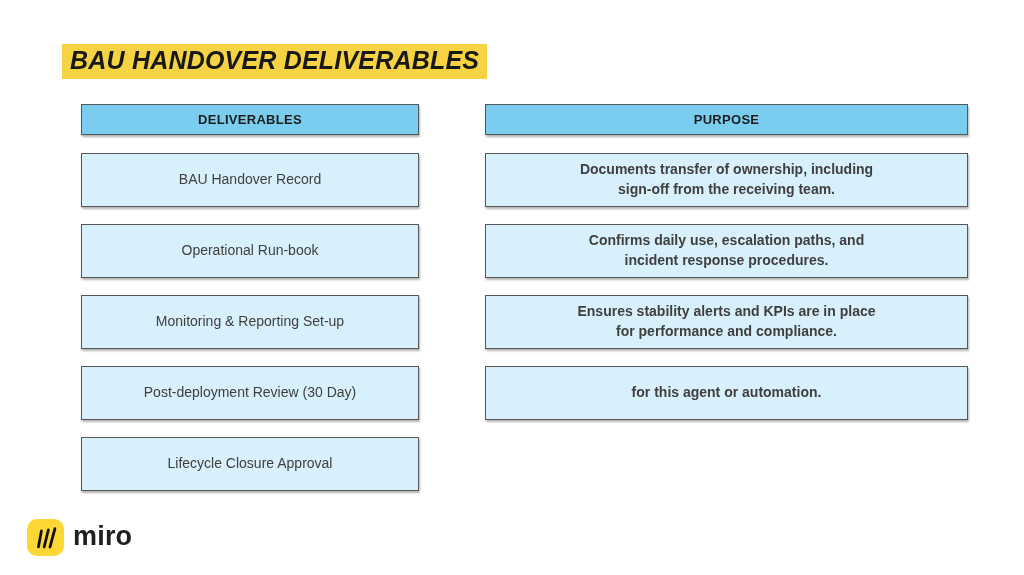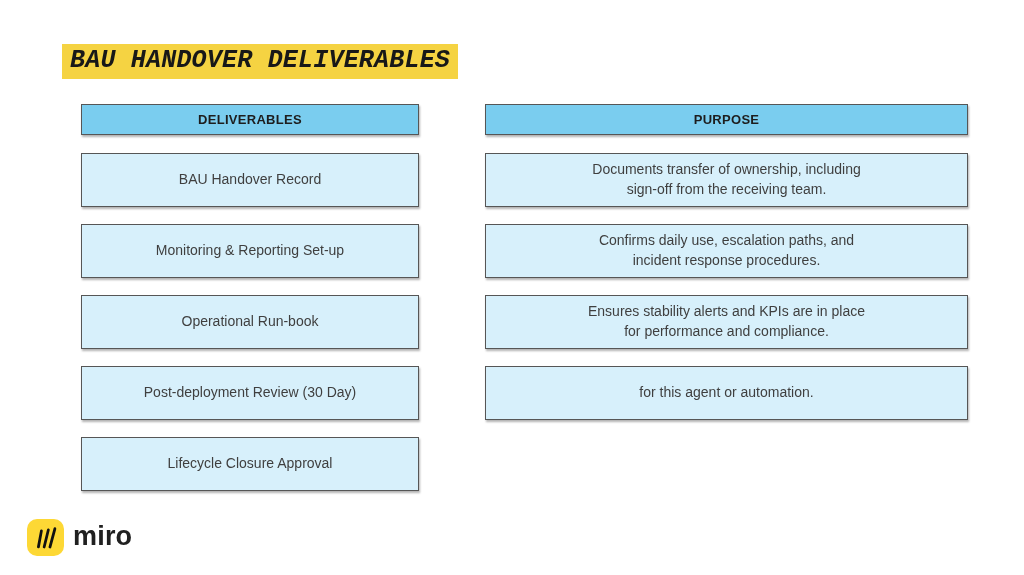--- a/index.html
+++ b/index.html
@@ -18,21 +18,20 @@
   
   .title-wrap {
     position: absolute;
     left: 62px;
     top: 44px;
   }
   .title-highlight {
     display: inline-block;
     background: #F5D342;
     padding: 2px 8px 4px 8px;
-    font-family: Liberation Mono, monospace;
   }
   .title-text {
     font-size: 25px;
     font-weight: 800;
     font-style: italic;
     color: #181818;
     letter-spacing: 0.2px;
     white-space: nowrap;
   }
   
@@ -66,21 +65,21 @@
     height: 54px;
     background: #D7F0FB;
     font-size: 14px;
     font-weight: 400;
     color: #3f3f3f;
     line-height: 1.4;
     flex-direction: column;
     margin-top: 17px;
   }
   .cell.body.first { margin-top: 18px; }
-  .purpose-line { display: block; }
+  .purpose-line { display: block; font-weight: bold; }
   
   .logo {
     position: absolute;
     left: 27px;
     top: 519px;
     display: flex;
     align-items: center;
     gap: 9px;
   }
   .logo-icon { width: 37px; height: 37px; display: block; }
@@ -100,22 +99,22 @@
 
   <div class="title-wrap">
     <span class="title-highlight">
       <span class="title-text">BAU HANDOVER DELIVERABLES</span>
     </span>
   </div>
 
   <div class="col col-left">
     <div class="cell header">DELIVERABLES</div>
     <div class="cell body first">BAU Handover Record</div>
+    <div class="cell body">Operational Run-book</div>
     <div class="cell body">Monitoring &amp; Reporting Set-up</div>
-    <div class="cell body">Operational Run-book</div>
     <div class="cell body">Post-deployment Review (30 Day)</div>
     <div class="cell body">Lifecycle Closure Approval</div>
   </div>
 
   <div class="col col-right">
     <div class="cell header">PURPOSE</div>
 
     <div class="cell body first">
       <span class="purpose-line">Documents transfer of ownership, including</span>
       <span class="purpose-line">sign-off from the receiving team.</span>

